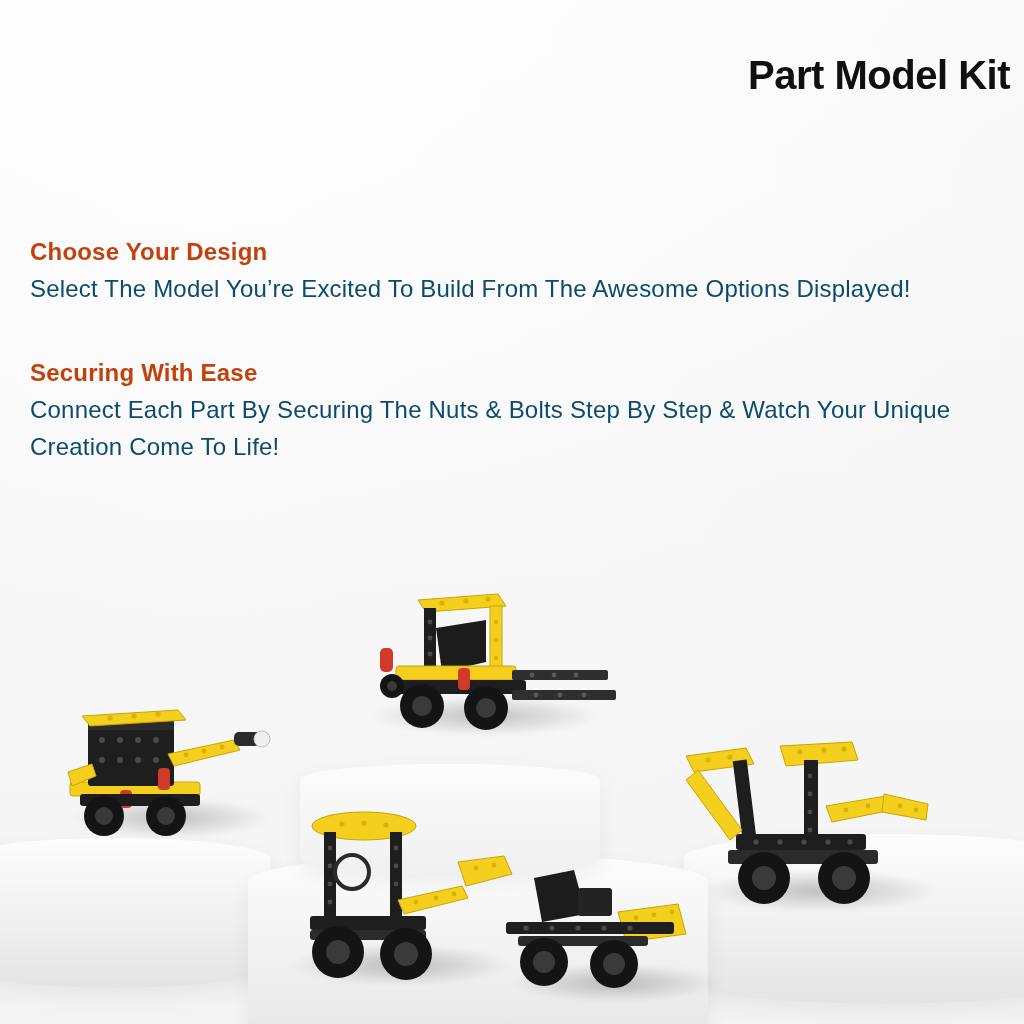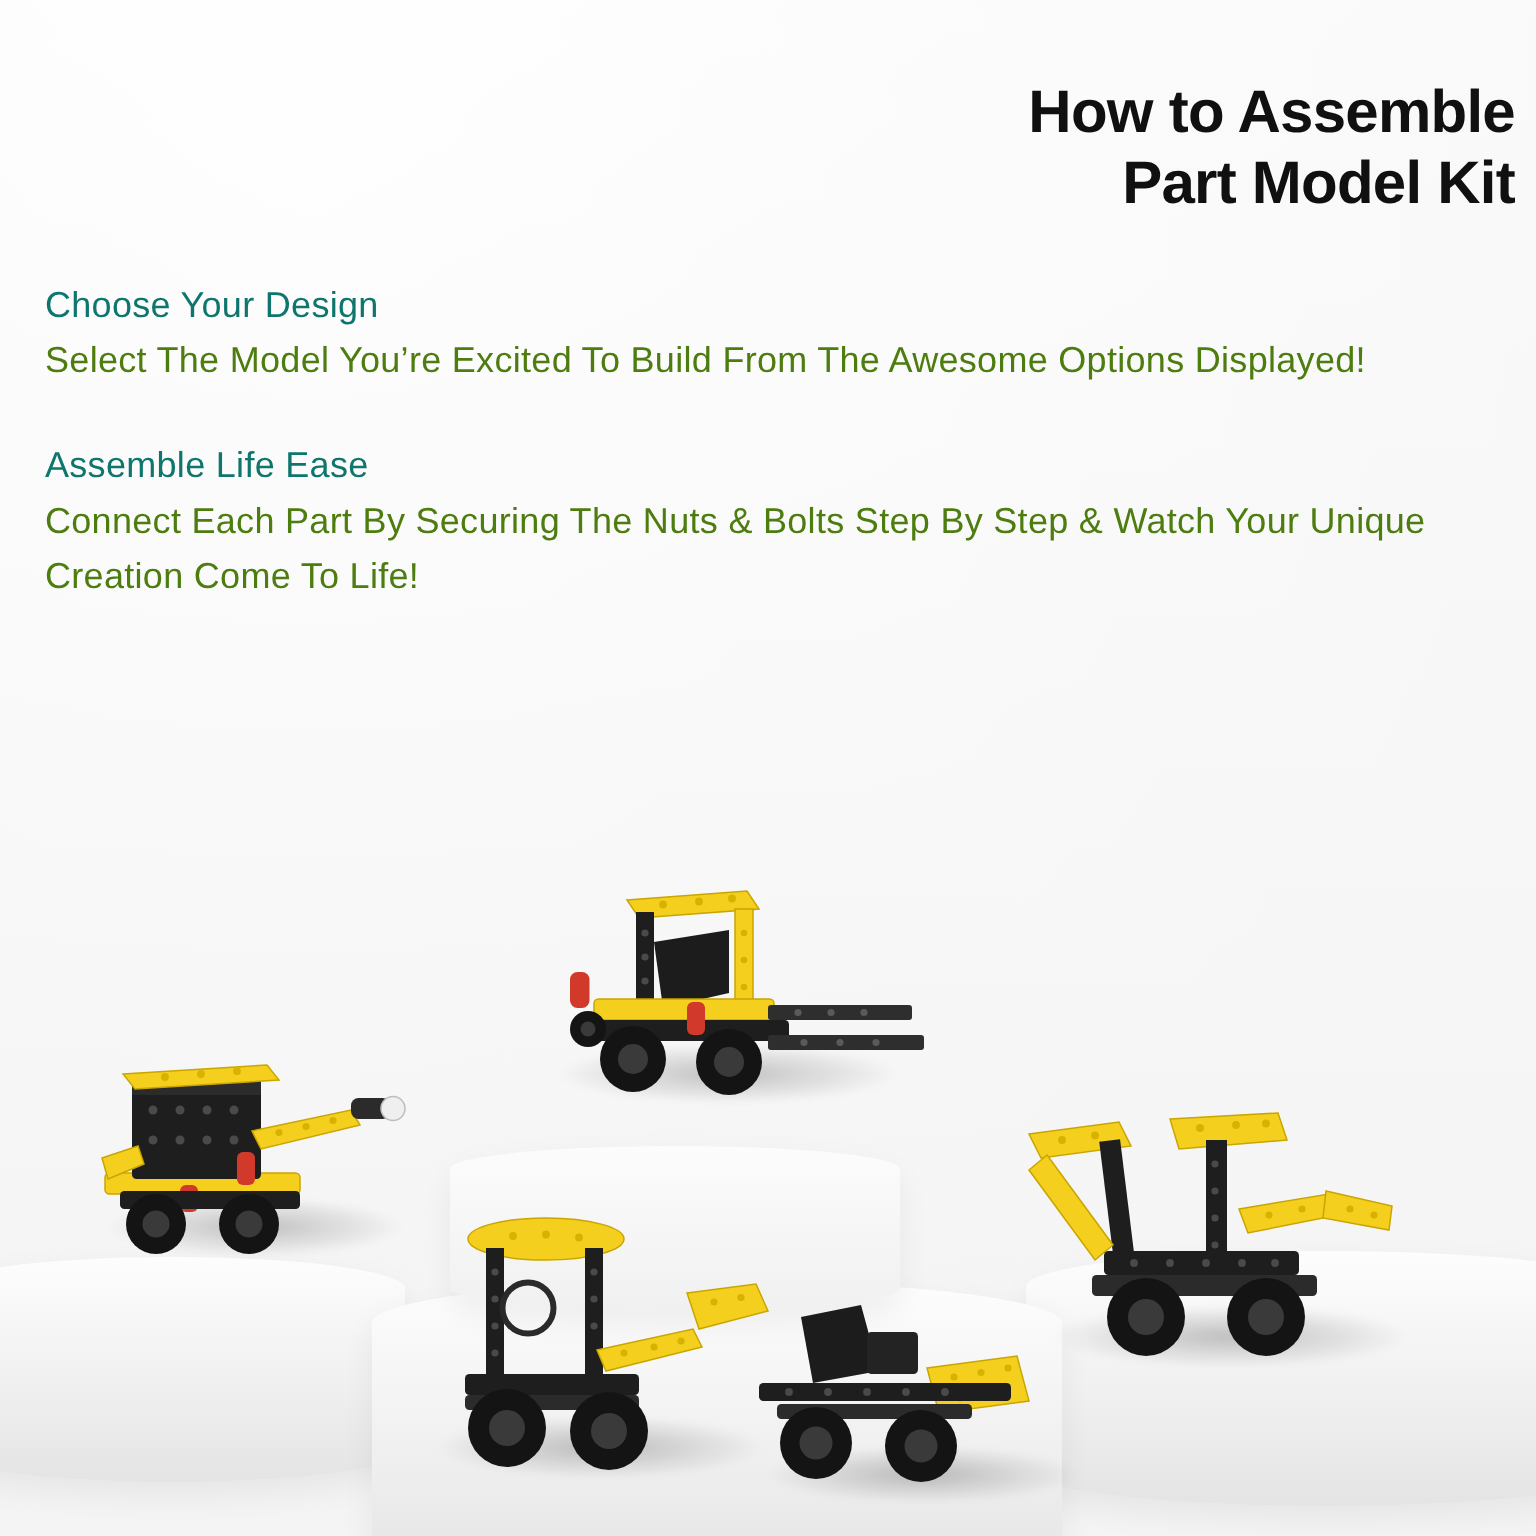--- a/index.html
+++ b/index.html
@@ -52,28 +52,29 @@
   
   .steps {
     position: absolute;
     left: 30px;
     top: 186px;
     width: 975px;
   }
   .step { margin-bottom: 34px; }
   .step-title {
     font-size: 24px;
-    color: #0f766e;
+    color: #c2410c;
     letter-spacing: 0.2px;
     line-height: 1.5;
-    font-weight: 400;
+    font-weight: 700;
+    margin-top: 48px;
   }
   .step-desc {
     font-size: 24px;
-    color: #4d7c0f;
+    color: #0c4a6e;
     letter-spacing: 0.2px;
     line-height: 1.55;
     font-weight: 400;
   }
 
   
   .photo-area {
     position: absolute;
     left: 0;
     right: 0;
@@ -256,31 +257,30 @@
         <polygon points="730,483 746,483 738,496"></polygon>
         <polygon points="730,503 746,503 738,516"></polygon>
         <polygon points="405,188 417,188 411,197"></polygon>
         <polygon points="405,298 417,298 411,307"></polygon>
       </g>
     </svg>
   </div>
   <div class="paper-tint"></div>
 
   <div class="heading">
-    <span>How to Assemble</span>
     <span class="l2">Part Model Kit</span>
   </div>
 
   <div class="steps">
     <div class="step">
       <div class="step-title">Choose Your Design</div>
       <div class="step-desc">Select The Model You’re Excited To Build From The Awesome Options Displayed!</div>
     </div>
     <div class="step">
-      <div class="step-title">Assemble Life Ease</div>
+      <div class="step-title">Securing With Ease</div>
       <div class="step-desc">Connect Each Part By Securing The Nuts &amp; Bolts Step By Step &amp; Watch Your Unique Creation Come To Life!</div>
     </div>
   </div>
 
   <div class="photo-area">
     <div class="pedestal ped-a"></div>
     <div class="pedestal ped-d"></div>
     <div class="pedestal ped-b"></div>
     <div class="pedestal ped-c"></div>
 

